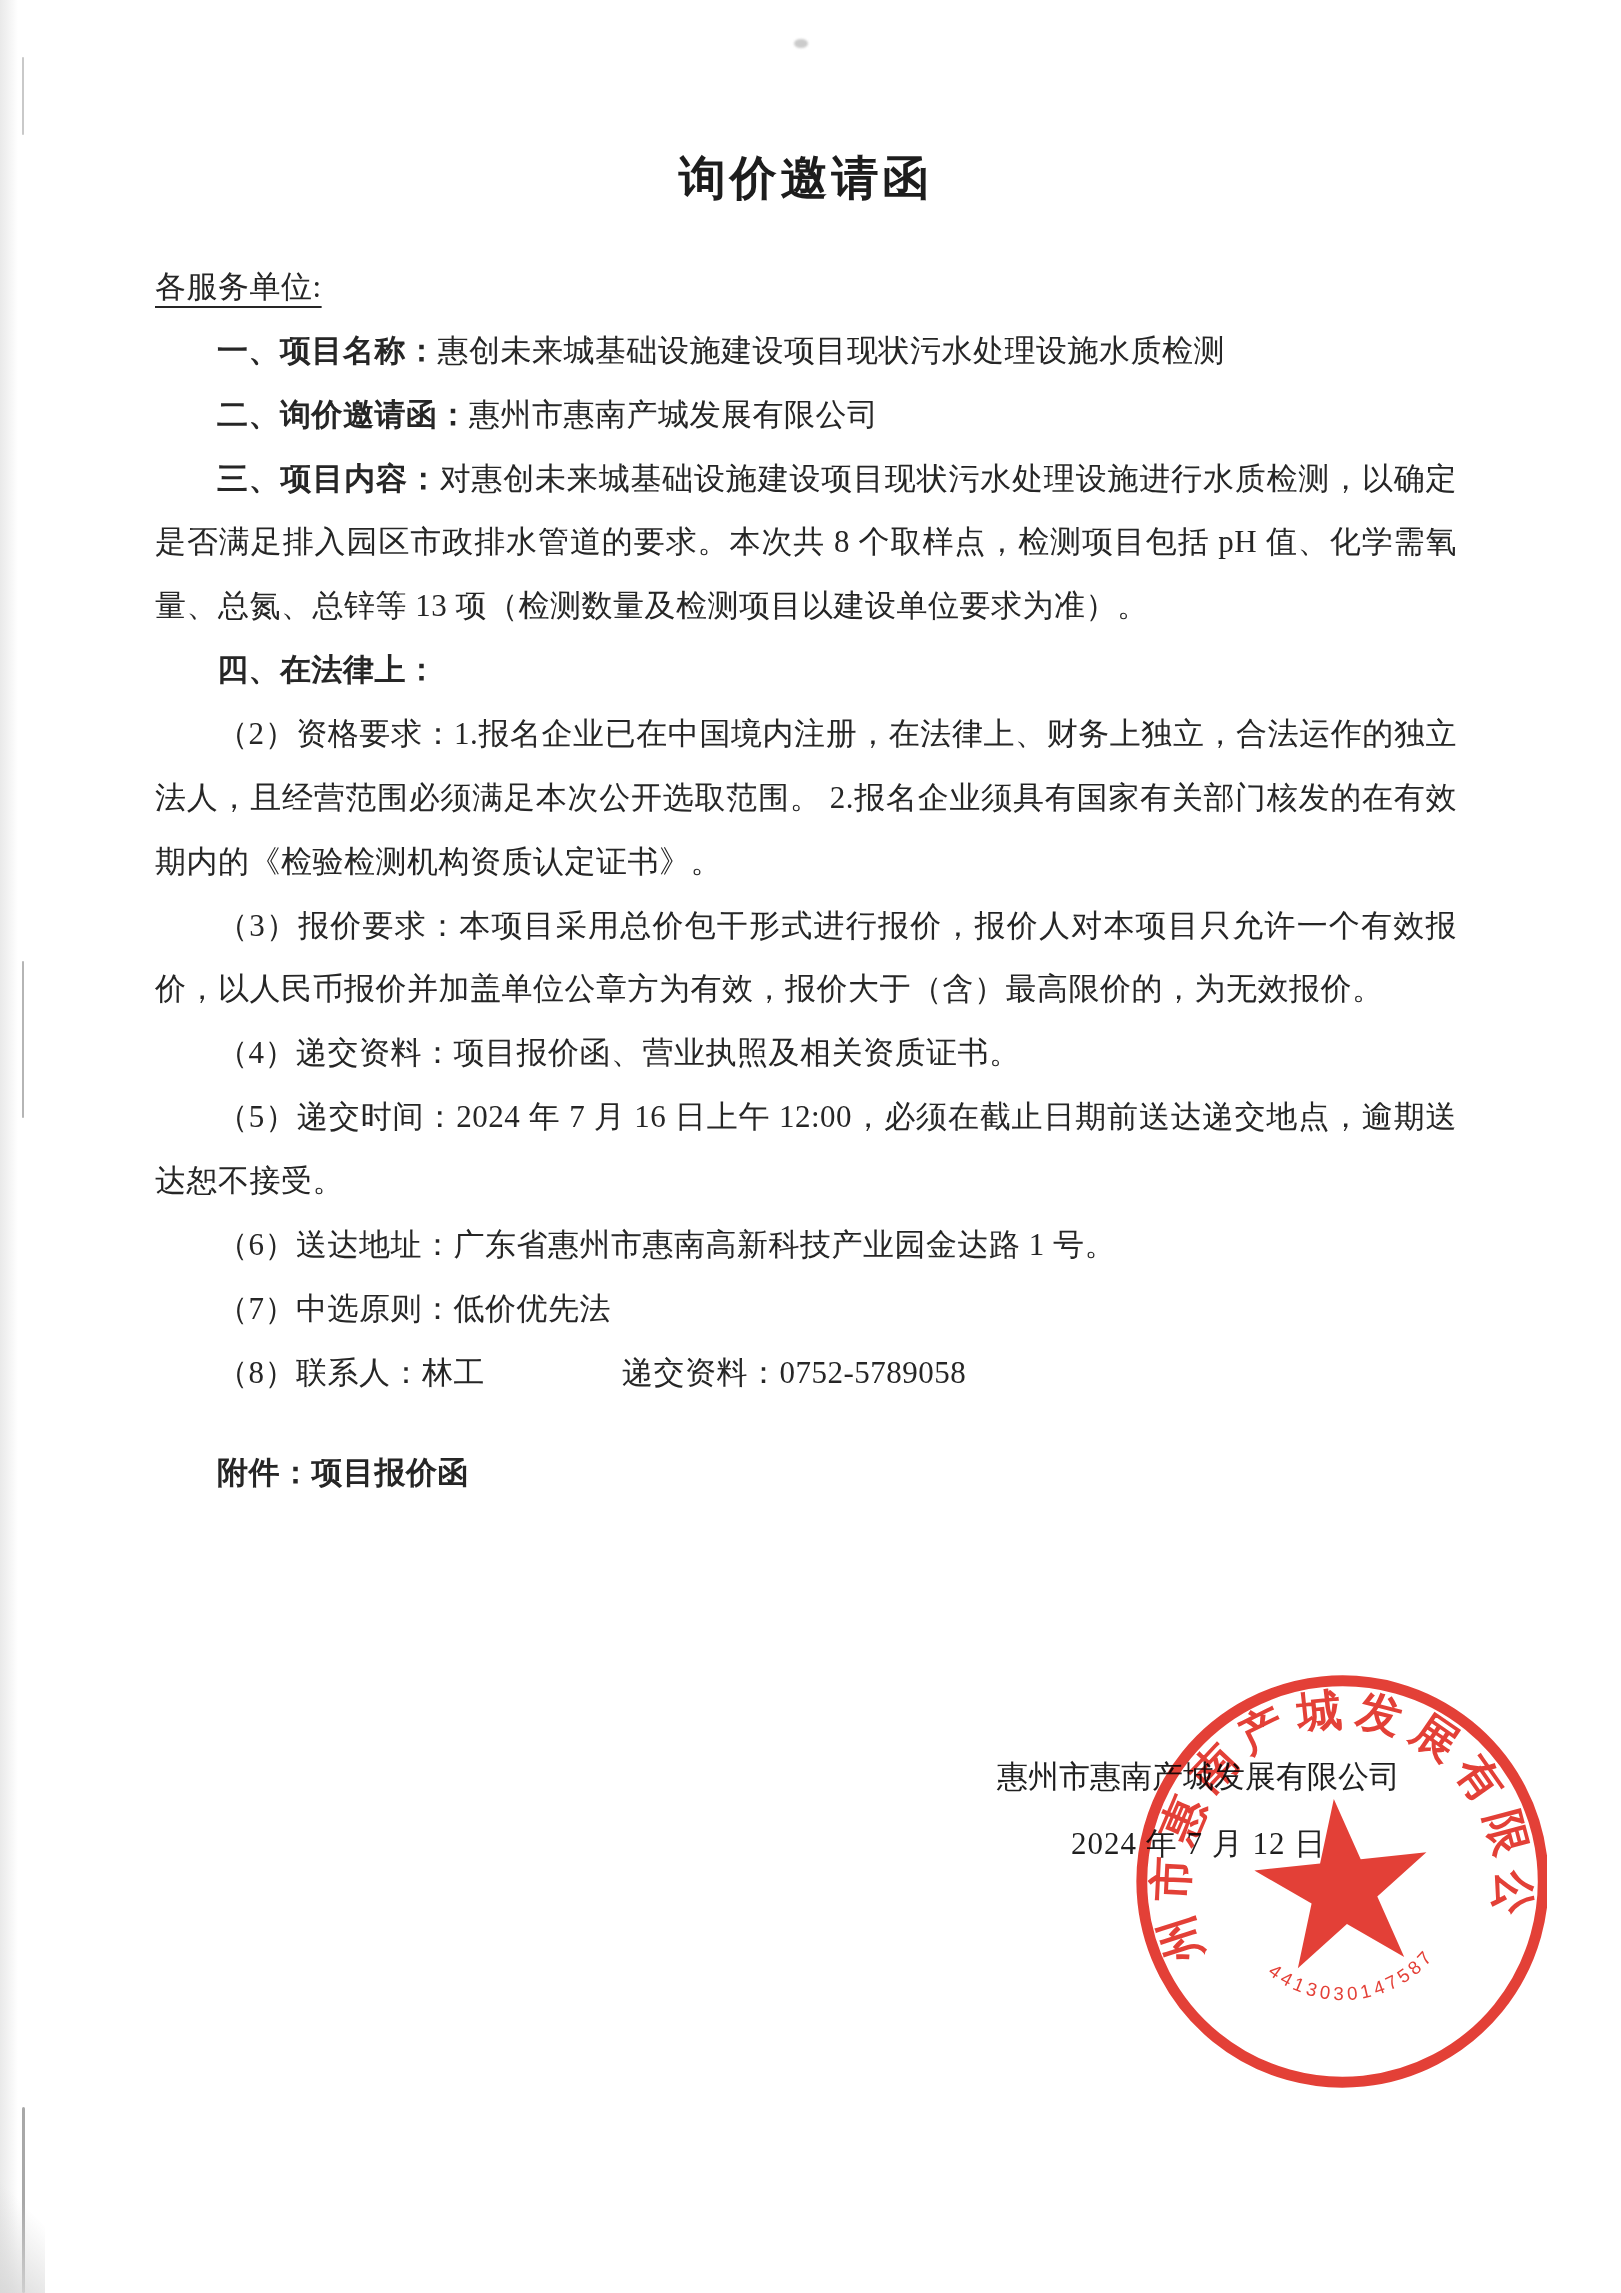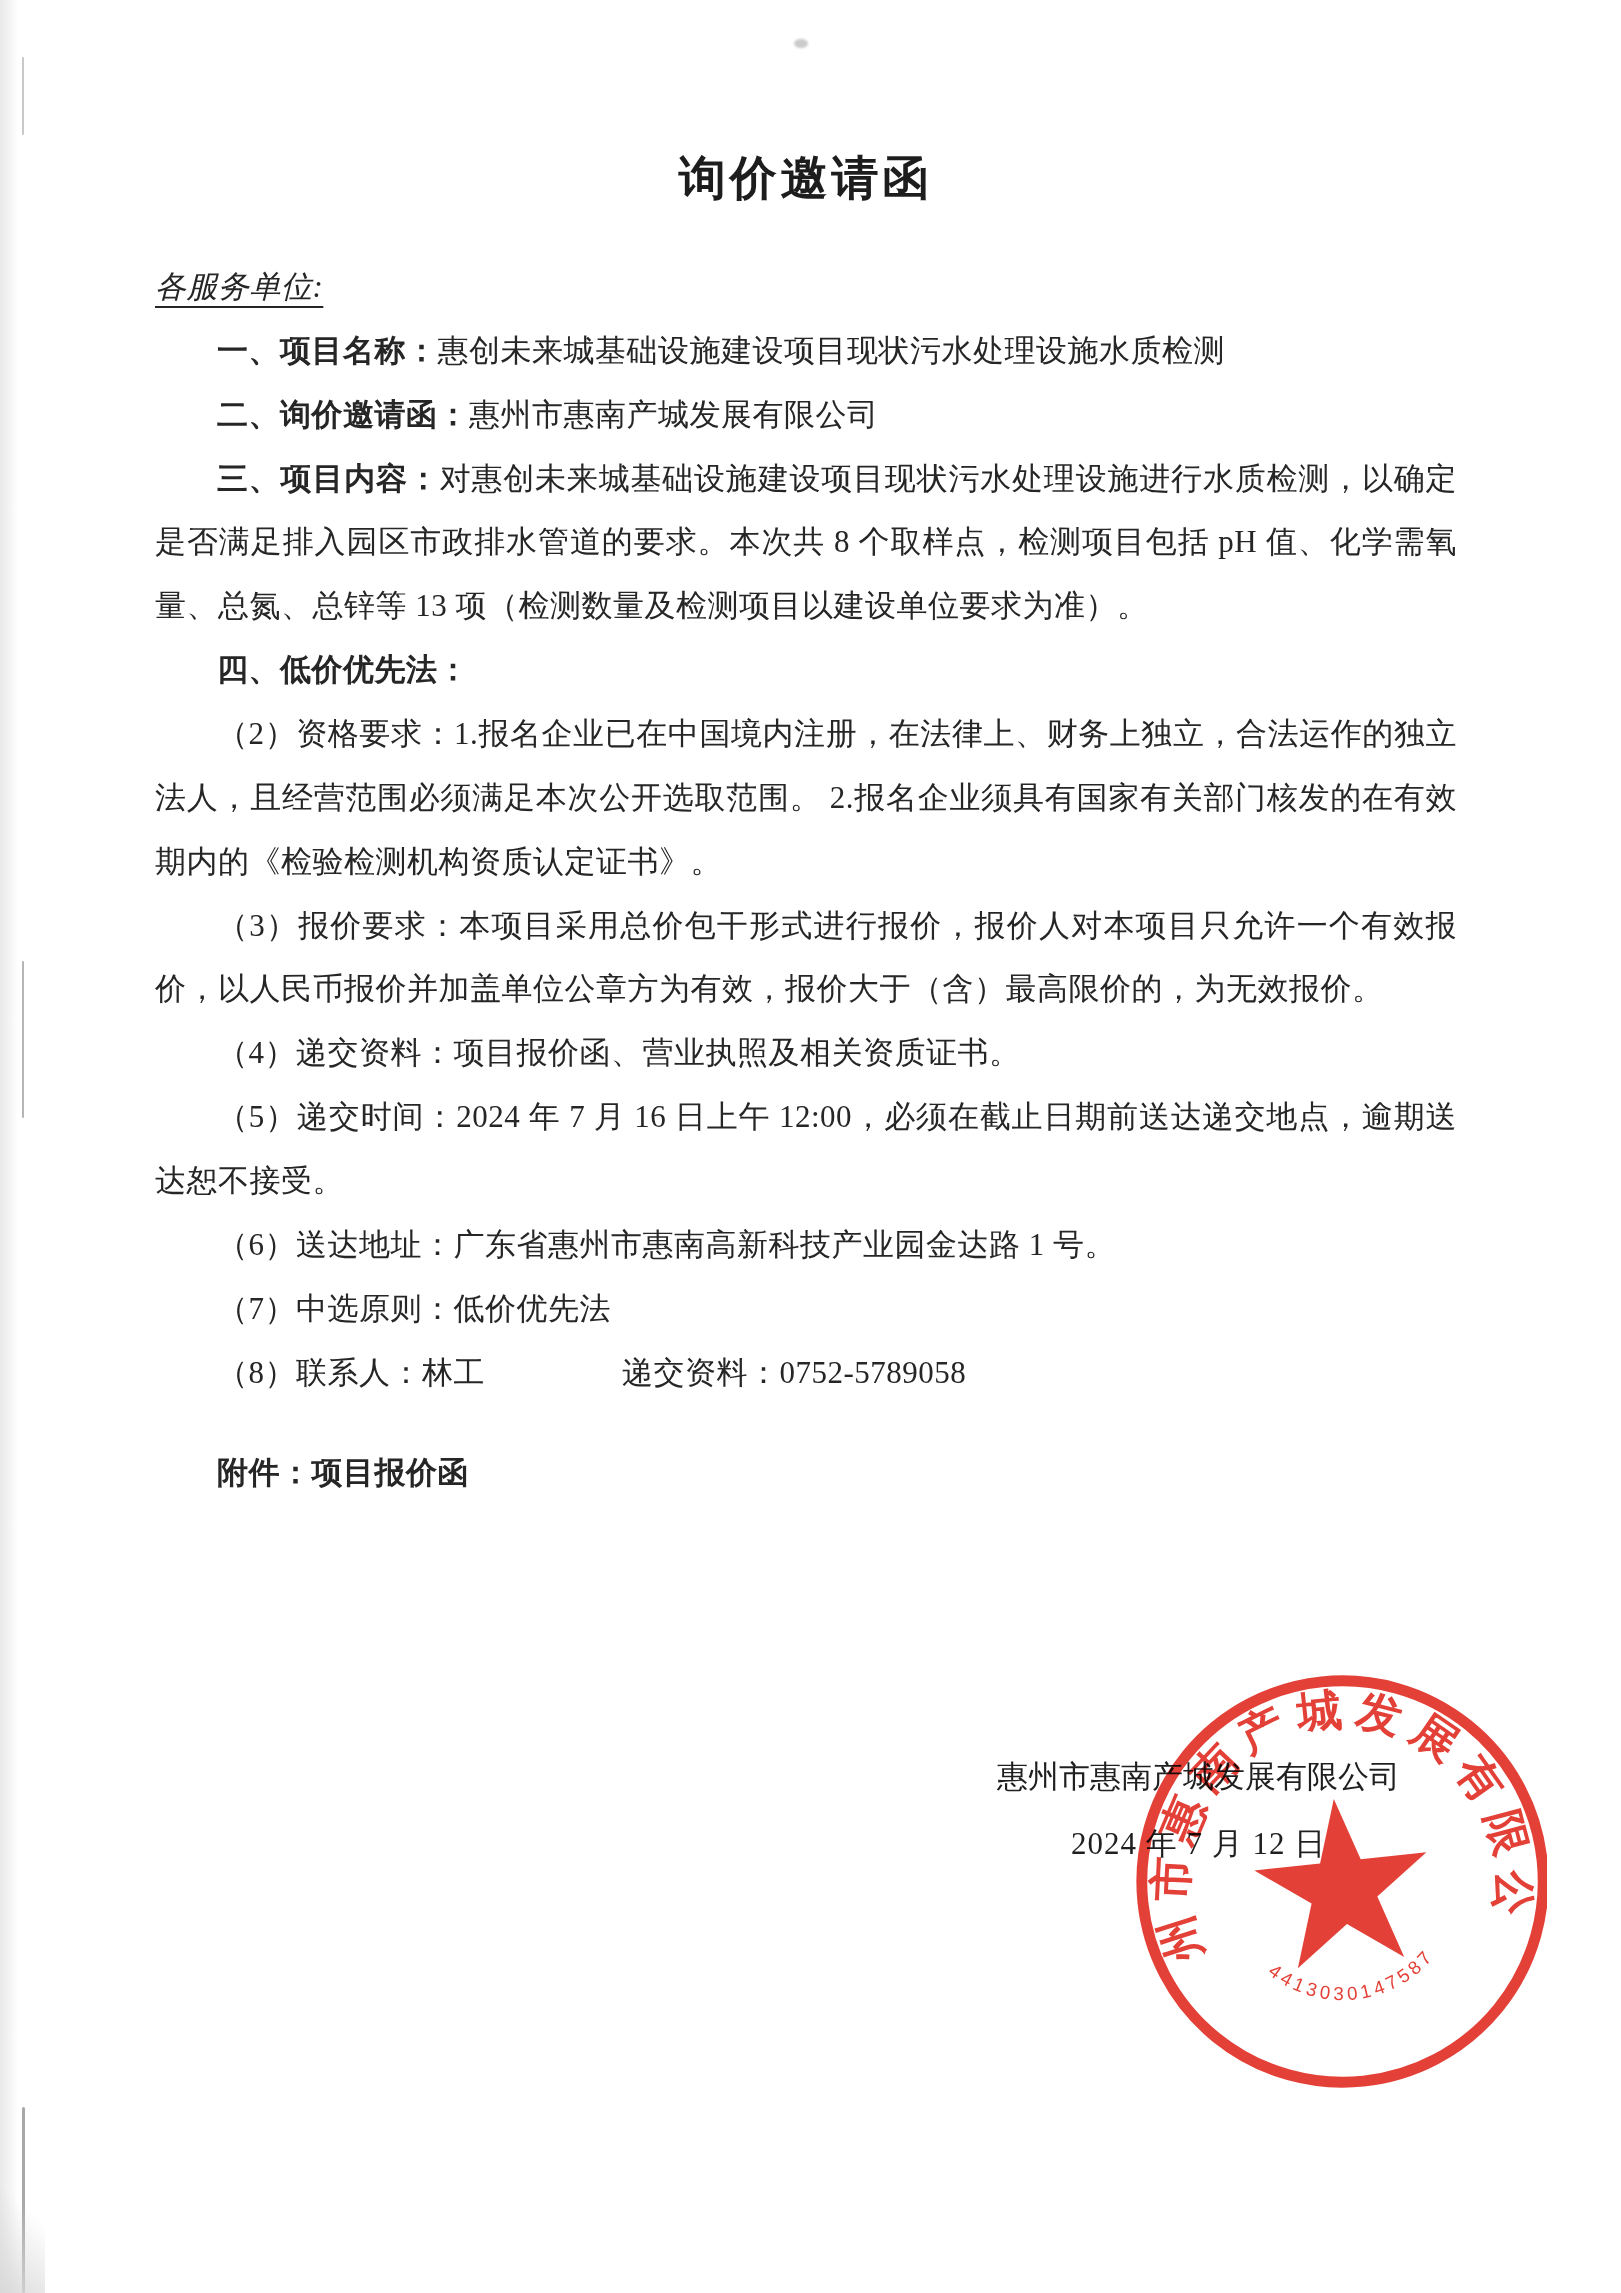--- a/index.html
+++ b/index.html
@@ -44,21 +44,20 @@
     font-size: 31px;
     line-height: 2.06;
     text-align: justify;
     letter-spacing: 0.5px;
   }
   .indent { text-indent: 2em; }
   .underline {
     text-decoration: underline;
     text-decoration-thickness: 2px;
     text-underline-offset: 8.8px;
-    font-style: italic;
   }
   .gap { margin-left: 137px; }
   .attachment { margin-top: 37px; font-weight: bold; }
 
   .signature {
     position: absolute;
     top: 1760px;
     right: 147px;
     text-align: center;
     font-size: 31px;
@@ -98,21 +97,21 @@
 
     <p class="para"><span class="underline">各服务单位:</span></p>
 
 
     <p class="para indent"><span class="hei">一、项目名称：</span><span>惠创未来城基础设施建设项目现状污水处理设施水质检测</span></p>
 
     <p class="para indent"><span class="hei">二、询价邀请函：</span><span>惠州市惠南产城发展有限公司</span></p>
 
     <p class="para indent"><span class="hei">三、项目内容：</span><span>对惠创未来城基础设施建设项目现状污水处理设施进行水质检测，以确定是否满足排入园区市政排水管道的要求。本次共 8 个取样点，检测项目包括 pH 值、化学需氧量、总氮、总锌等 13 项（检测数量及检测项目以建设单位要求为准）。</span></p>
 
-    <p class="para indent"><span class="hei">四、低价优先法：</span></p>
+    <p class="para indent"><span class="hei">四、在法律上：</span></p>
 
     <p class="para indent">（2）资格要求：1.报名企业已在中国境内注册，在法律上、财务上独立，合法运作的独立法人，且经营范围必须满足本次公开选取范围。 2.报名企业须具有国家有关部门核发的在有效期内的《检验检测机构资质认定证书》。</p>
     <p class="para indent">（3）报价要求：本项目采用总价包干形式进行报价，报价人对本项目只允许一个有效报价，以人民币报价并加盖单位公章方为有效，报价大于（含）最高限价的，为无效报价。</p>
     <p class="para indent">（4）递交资料：项目报价函、营业执照及相关资质证书。</p>
     <p class="para indent">（5）递交时间：2024 年 7 月 16 日上午 12:00，必须在截止日期前送达递交地点，逾期送达恕不接受。</p>
     <p class="para indent">（6）送达地址：广东省惠州市惠南高新科技产业园金达路 1 号。</p>
     <p class="para indent">（7）中选原则：低价优先法</p>
 
     <p class="para indent"><span>（8）联系人：</span><span>林工</span><span class="gap">递交资料：</span><span>0752-5789058</span></p>
 

